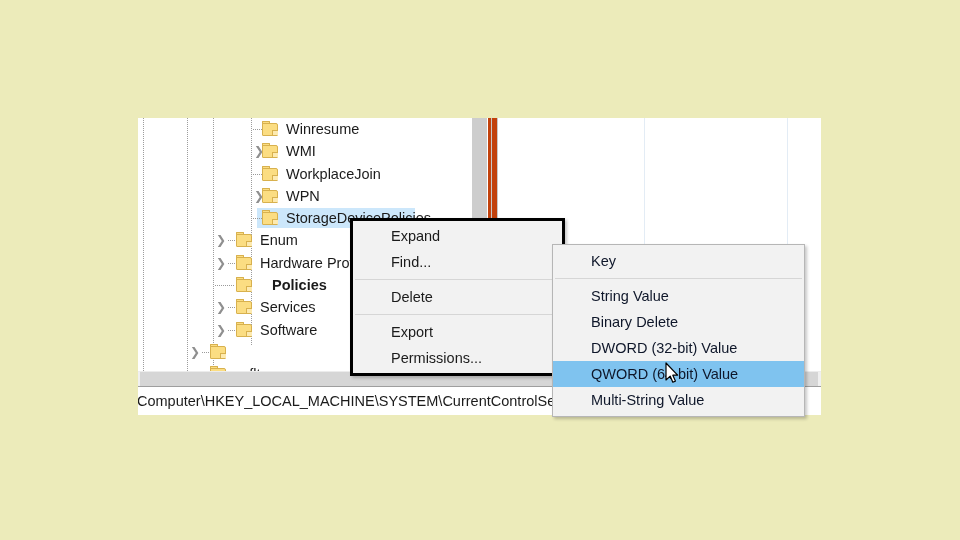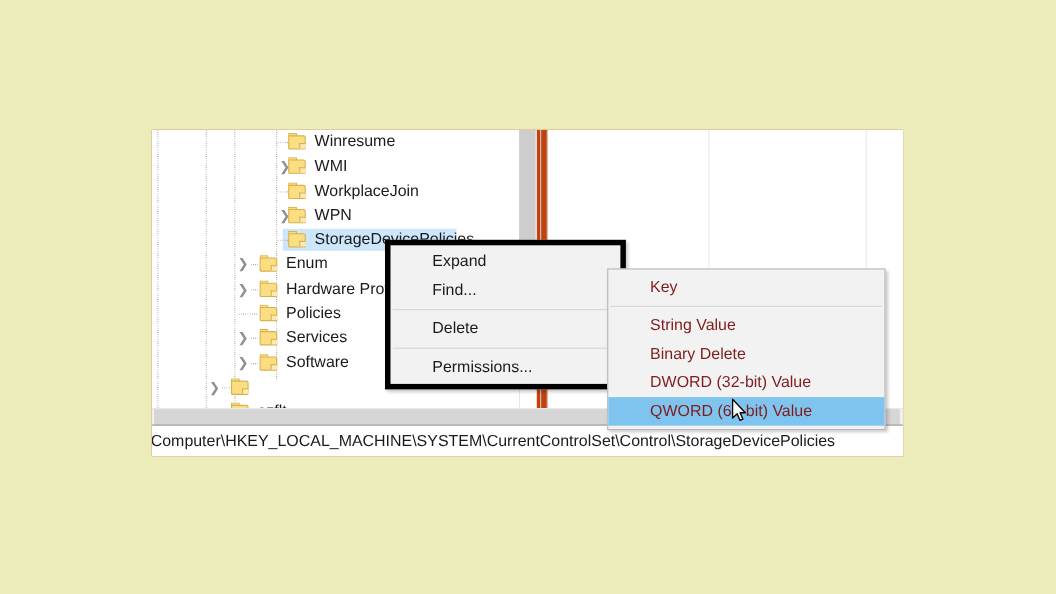--- a/index.html
+++ b/index.html
@@ -198,21 +198,21 @@
     white-space: nowrap;
   }
 
   
   #context-menu {
     position: absolute;
     left: 350px;
     top: 218px;
     width: 209px;
     background: #f2f2f2;
-    border: 5px solid #000000;
+    border: 3px solid #000000;
     box-shadow: 2px 2px 3px rgba(0,0,0,0.22);
     font-size: 14.5px;
     color: #1b1b1b;
     z-index: 40;
     padding: 2px 0 2px 0;
   }
   #context-menu .mi {
     position: relative;
     height: 26px;
     line-height: 26px;
@@ -239,21 +239,21 @@
   
   #submenu {
     position: absolute;
     left: 552px;
     top: 244px;
     width: 251px;
     background: #f2f2f2;
     border: 1px solid #b6b6b6;
     box-shadow: 2px 2px 3px rgba(0,0,0,0.22);
     font-size: 14.5px;
-    color: #7f1d1d;
+    color: #0f172a;
     z-index: 50;
     padding: 3px 0 3px 0;
   }
   #submenu .mi {
     position: relative;
     height: 26px;
     line-height: 26px;
     padding-left: 38px;
     white-space: nowrap;
   }
@@ -358,21 +358,21 @@
           </span>
           <span class="label" style="position: absolute; left: 122px; top: 0px;">Hardware Profiles</span>
         </div>
         <div class="tree-row">
           <div class="dotline-h" style="left: 77px; top: 11px; width: 20px;"></div>
           <span class="folder" style="left: 98px; top: 3px;">
             <span class="ftab"></span>
             <span class="fbody"></span>
             <span class="fflap"></span>
           </span>
-          <span class="label" style="position: absolute; left: 122px; top: 0px;">Policies</span>
+          <span class="label" style="position: absolute; left: 134px; top: 0px; font-weight: bold;">Policies</span>
         </div>
         <div class="tree-row">
           <span class="chev" style="left: 76px;">❯</span>
           <div class="dotline-h" style="left: 90px; top: 11px; width: 7px;"></div>
           <span class="folder" style="left: 98px; top: 3px;">
             <span class="ftab"></span>
             <span class="fbody"></span>
             <span class="fflap"></span>
           </span>
           <span class="label" style="position: absolute; left: 122px; top: 0px;">Services</span>
@@ -426,29 +426,31 @@
     <div class="txt">Computer\HKEY_LOCAL_MACHINE\SYSTEM\CurrentControlSet\Control\StorageDevicePolicies</div>
   </div>
 </div>
 
 <div id="context-menu">
     <div class="mi"><span>Expand</span></div>
     <div class="mi"><span>Find...</span></div>
     <div class="sep"></div>
     <div class="mi"><span>Delete</span></div>
     <div class="sep"></div>
+    <div class="mi"><span>Export</span></div>
     <div class="mi"><span>Permissions...</span></div>
   </div>
 
 <div id="submenu">
     <div class="mi"><span>Key</span></div>
     <div class="sep"></div>
     <div class="mi"><span>String Value</span></div>
     <div class="mi"><span>Binary Delete</span></div>
     <div class="mi"><span>DWORD (32-bit) Value</span></div>
     <div class="mi hl"><span>QWORD (64-bit) Value</span></div>
+    <div class="mi"><span>Multi-String Value</span></div>
   </div>
 
 <div id="cursor">
   <svg width="16" height="24" viewBox="0 0 16 24" xmlns="http://www.w3.org/2000/svg">
     <path d="M3,2 L3,19 L7.2,15.1 L9.8,21.2 L12.4,20.1 L9.8,14.2 L14.6,14.2 Z" fill="#ffffff" stroke="#000000" stroke-width="1.2" stroke-linejoin="round"></path>
   </svg>
 </div>
 
 </body></html>

